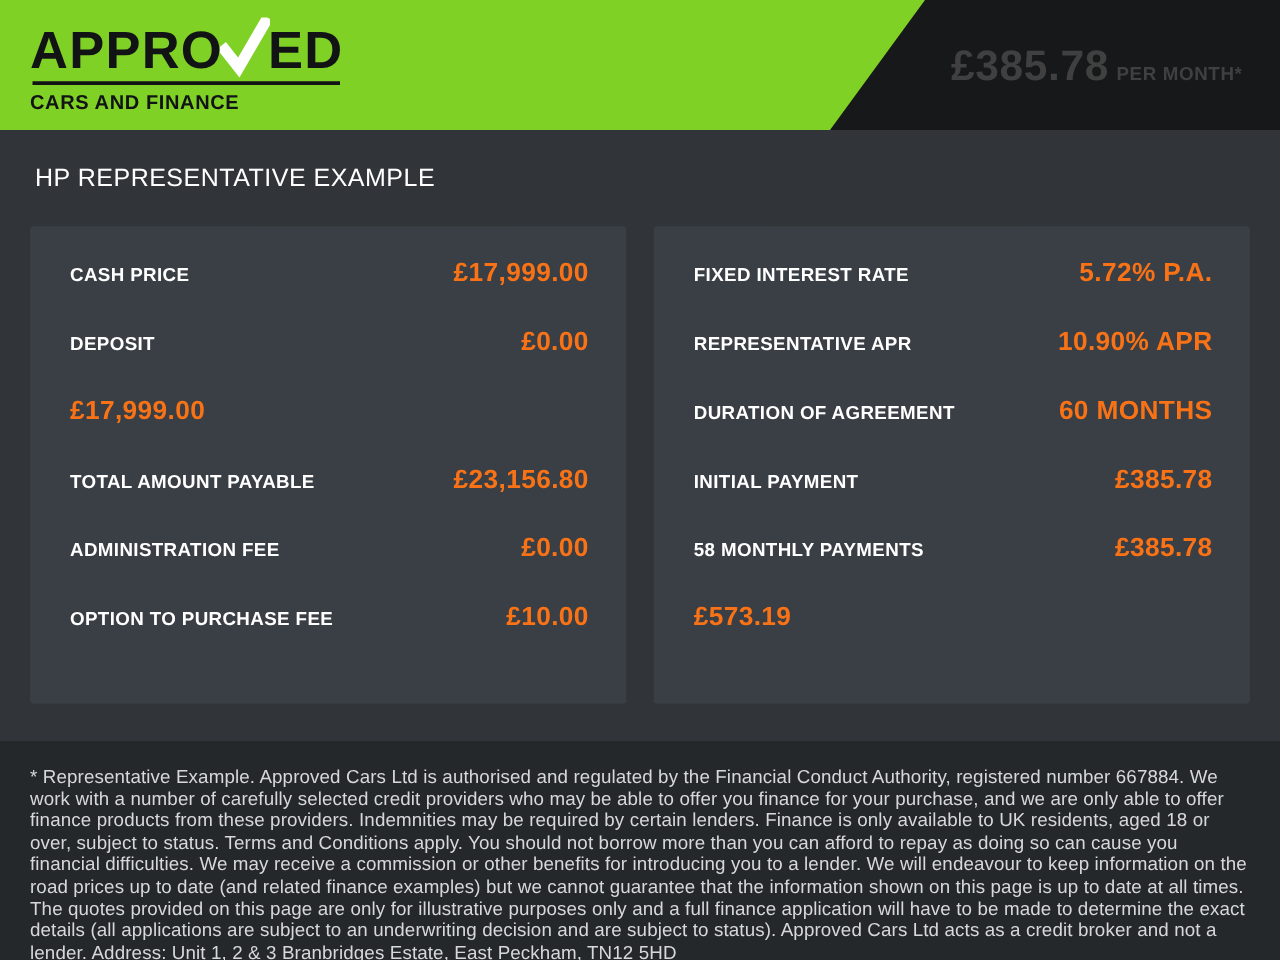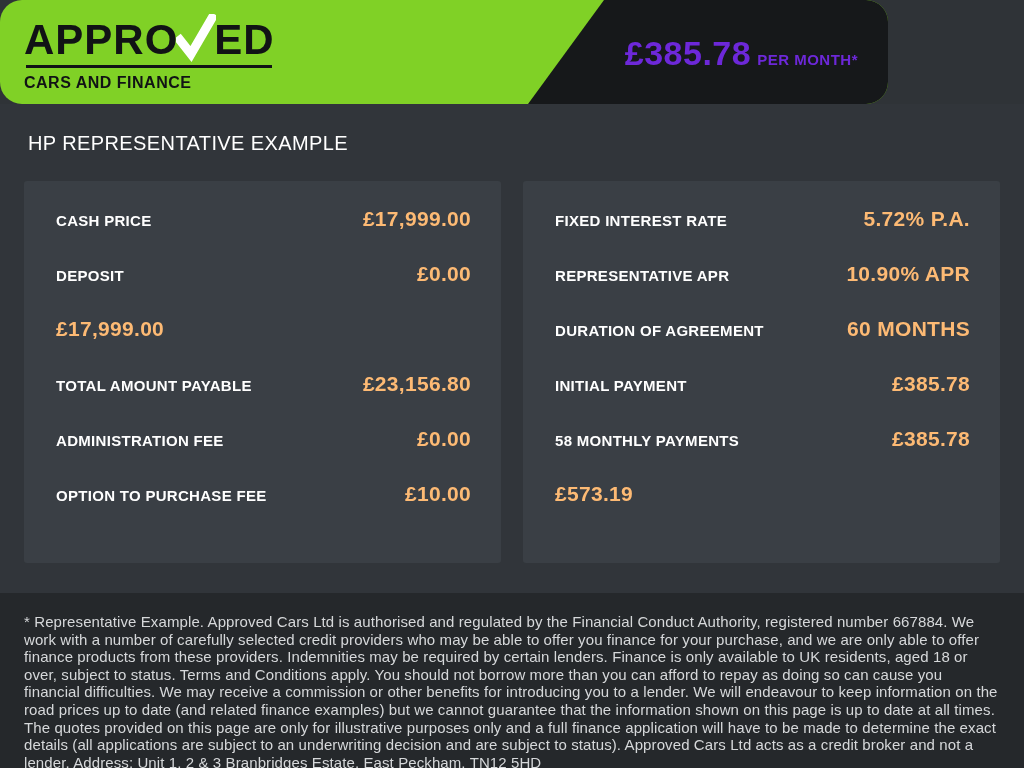--- a/index.html
+++ b/index.html
@@ -5,25 +5,24 @@
   * { margin:0; padding:0; box-sizing:border-box; }
   html, body {
     width:1024px; height:768px;
     background:#2f3337;
     font-family:"Liberation Sans", sans-serif;
     overflow:hidden;
   }
   
   .header {
     position:relative;
-    width:888px; height:104px;
+    width:1024px; height:104px;
     background:#7ed321;
     background:#80d126;
     overflow:hidden;
-    border-radius:22px;
   }
   .header-black {
     position:absolute;
     top:0; right:0;
     width:360px; height:104px;
     background:#16181a;
     clip-path: polygon(76px 0, 360px 0, 360px 104px, 0px 104px);
   }
   .logo {
     position:absolute;
@@ -58,21 +57,21 @@
     font-weight:bold;
     font-size:16px;
     letter-spacing:0.5px;
     color:#111315;
     line-height:26px;
     white-space:nowrap;
   }
   .price-wrap {
     position:absolute;
     right:30px; top:34px;
-    color:#6d28d9;
+    color:#404040;
     white-space:nowrap;
   }
   .price-amount {
     font-size:34px;
     font-weight:bold;
     letter-spacing:0.5px;
   }
   .price-per {
     font-size:15px;
     font-weight:bold;
@@ -111,21 +110,21 @@
     height:55px;
   }
   .row-label {
     color:#ffffff;
     font-size:15px;
     font-weight:bold;
     letter-spacing:0.3px;
     white-space:nowrap;
   }
   .row-value {
-    color:#fdba74;
+    color:#f97316;
     font-size:21px;
     font-weight:bold;
     letter-spacing:0.3px;
     white-space:nowrap;
     text-align:right;
   }
   
   .footer {
     position:absolute;
     left:0; bottom:0;

